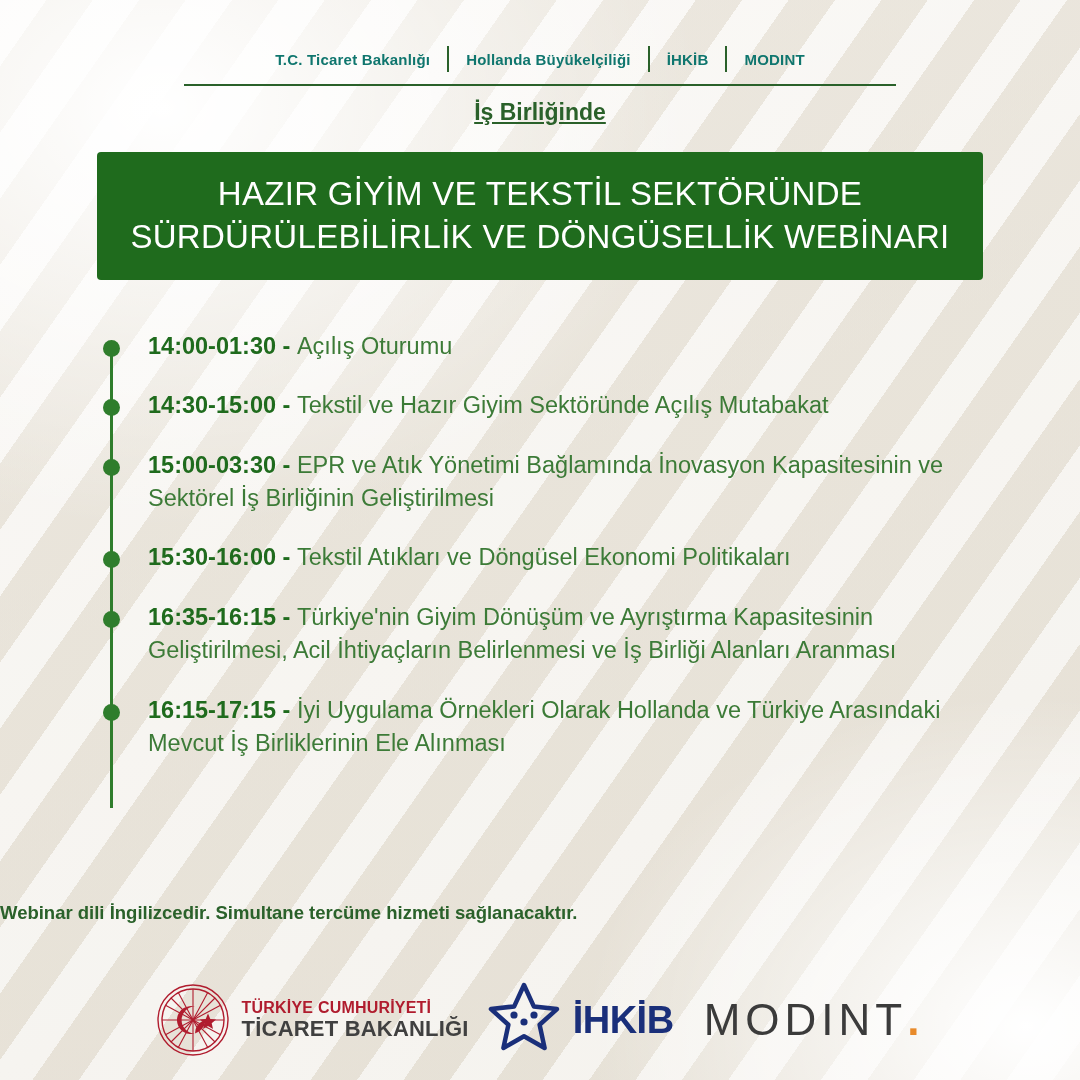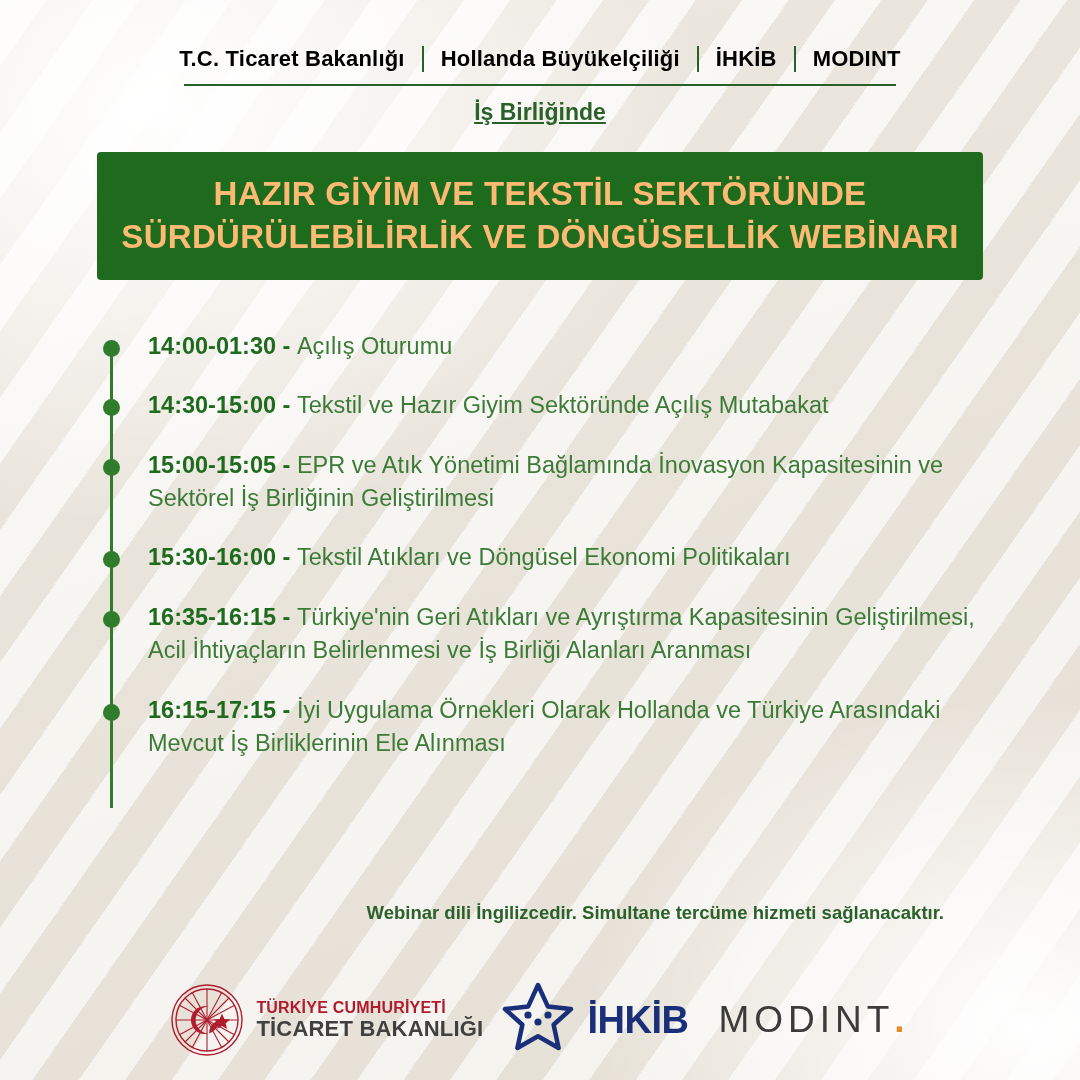--- a/index.html
+++ b/index.html
@@ -43,23 +43,23 @@
   .partner-strip {
     position: absolute;
     top: 46px;
     left: 0;
     width: 1080px;
     display: flex;
     align-items: center;
     justify-content: center;
   }
   .partner-item {
-    font-size: 22px;
+    font-size: 15px;
     font-weight: 700;
-    color: #000000;
+    color: #0f766e;
     letter-spacing: 0.2px;
     white-space: nowrap;
   }
   .partner-sep {
     display: inline-block;
     width: 2px;
     height: 26px;
     background: #2a612a;
     margin: 0 17px;
   }
@@ -94,23 +94,23 @@
     height: 128px;
     background: #1f6b1d;
     border-radius: 4px;
     display: flex;
     flex-direction: column;
     align-items: center;
     justify-content: center;
     gap: 6px;
   }
   .title-line {
-    color: #fdba74;
+    color: #ffffff;
     font-size: 33px;
-    font-weight: 700;
+    font-weight: 400;
     letter-spacing: 0.3px;
     text-align: center;
     line-height: 1.12;
   }
 
   
   .agenda {
     position: absolute;
     top: 330px;
     left: 100px;
@@ -148,21 +148,21 @@
     color: #1f6b1d;
   }
   .agenda-desc { font-weight: 400; margin-top: 35px; }
 
   
   .note {
     position: absolute;
     top: 902px;
     left: 0;
     width: 944px;
-    text-align: right;
+    text-align: left;
     font-size: 18.5px;
     font-weight: 700;
     color: #2a612a;
   }
 
   
   .footer {
     position: absolute;
     top: 965px;
     left: 0;
@@ -194,21 +194,21 @@
   .nl-inner { position: relative; padding-left: 16px; }
   .nl-caption { font-size: 11px; color: #12338a; font-family: "Liberation Serif", serif; margin-top: 4px; }
   .nl-crest { width: 30px; height: 38px; margin: 0 auto; }
 
   
   .ihkib { margin-right: 30px; display: flex; align-items: center; gap: 12px; }
   .ihkib-text { font-size: 38px; font-weight: 700; color: #1a2f7a; letter-spacing: -0.5px; }
 
   
   .modint-text {
-    font-size: 37px; font-weight: 400; color: #3b3b3b; letter-spacing: 5px;
+    font-size: 44px; font-weight: 400; color: #3b3b3b; letter-spacing: 5px;
   }
   .modint-dot { color: #e88a2a; font-weight: 700; }
 </style>
 </head>
 <body>
 
 <div class="bg-texture"></div>
 
 <div class="page">
 
@@ -244,35 +244,35 @@
     <div class="agenda-item">
       <span class="bullet"></span>
       <div class="agenda-text">
         <span class="agenda-time">14:30-15:00 - </span><span class="agenda-desc">Tekstil ve Hazır Giyim Sektöründe Açılış Mutabakat</span>
       </div>
     </div>
 
     <div class="agenda-item">
       <span class="bullet"></span>
       <div class="agenda-text">
-        <span class="agenda-time">15:00-15:05 - </span><span class="agenda-desc">EPR ve Atık Yönetimi Bağlamında İnovasyon Kapasitesinin ve Sektörel İş Birliğinin Geliştirilmesi</span>
+        <span class="agenda-time">15:00-03:30 - </span><span class="agenda-desc">EPR ve Atık Yönetimi Bağlamında İnovasyon Kapasitesinin ve Sektörel İş Birliğinin Geliştirilmesi</span>
       </div>
     </div>
 
     <div class="agenda-item">
       <span class="bullet"></span>
       <div class="agenda-text">
         <span class="agenda-time">15:30-16:00 - </span><span class="agenda-desc">Tekstil Atıkları ve Döngüsel Ekonomi Politikaları</span>
       </div>
     </div>
 
     <div class="agenda-item">
       <span class="bullet"></span>
       <div class="agenda-text">
-        <span class="agenda-time">16:35-16:15 - </span><span class="agenda-desc">Türkiye'nin Geri Atıkları ve Ayrıştırma Kapasitesinin Geliştirilmesi, Acil İhtiyaçların Belirlenmesi ve İş Birliği Alanları Aranması</span>
+        <span class="agenda-time">16:35-16:15 - </span><span class="agenda-desc">Türkiye'nin Giyim Dönüşüm ve Ayrıştırma Kapasitesinin Geliştirilmesi, Acil İhtiyaçların Belirlenmesi ve İş Birliği Alanları Aranması</span>
       </div>
     </div>
 
     <div class="agenda-item">
       <span class="bullet"></span>
       <div class="agenda-text">
         <span class="agenda-time">16:15-17:15 - </span><span class="agenda-desc">İyi Uygulama Örnekleri Olarak Hollanda ve Türkiye Arasındaki Mevcut İş Birliklerinin Ele Alınması</span>
       </div>
     </div>
   </div>

